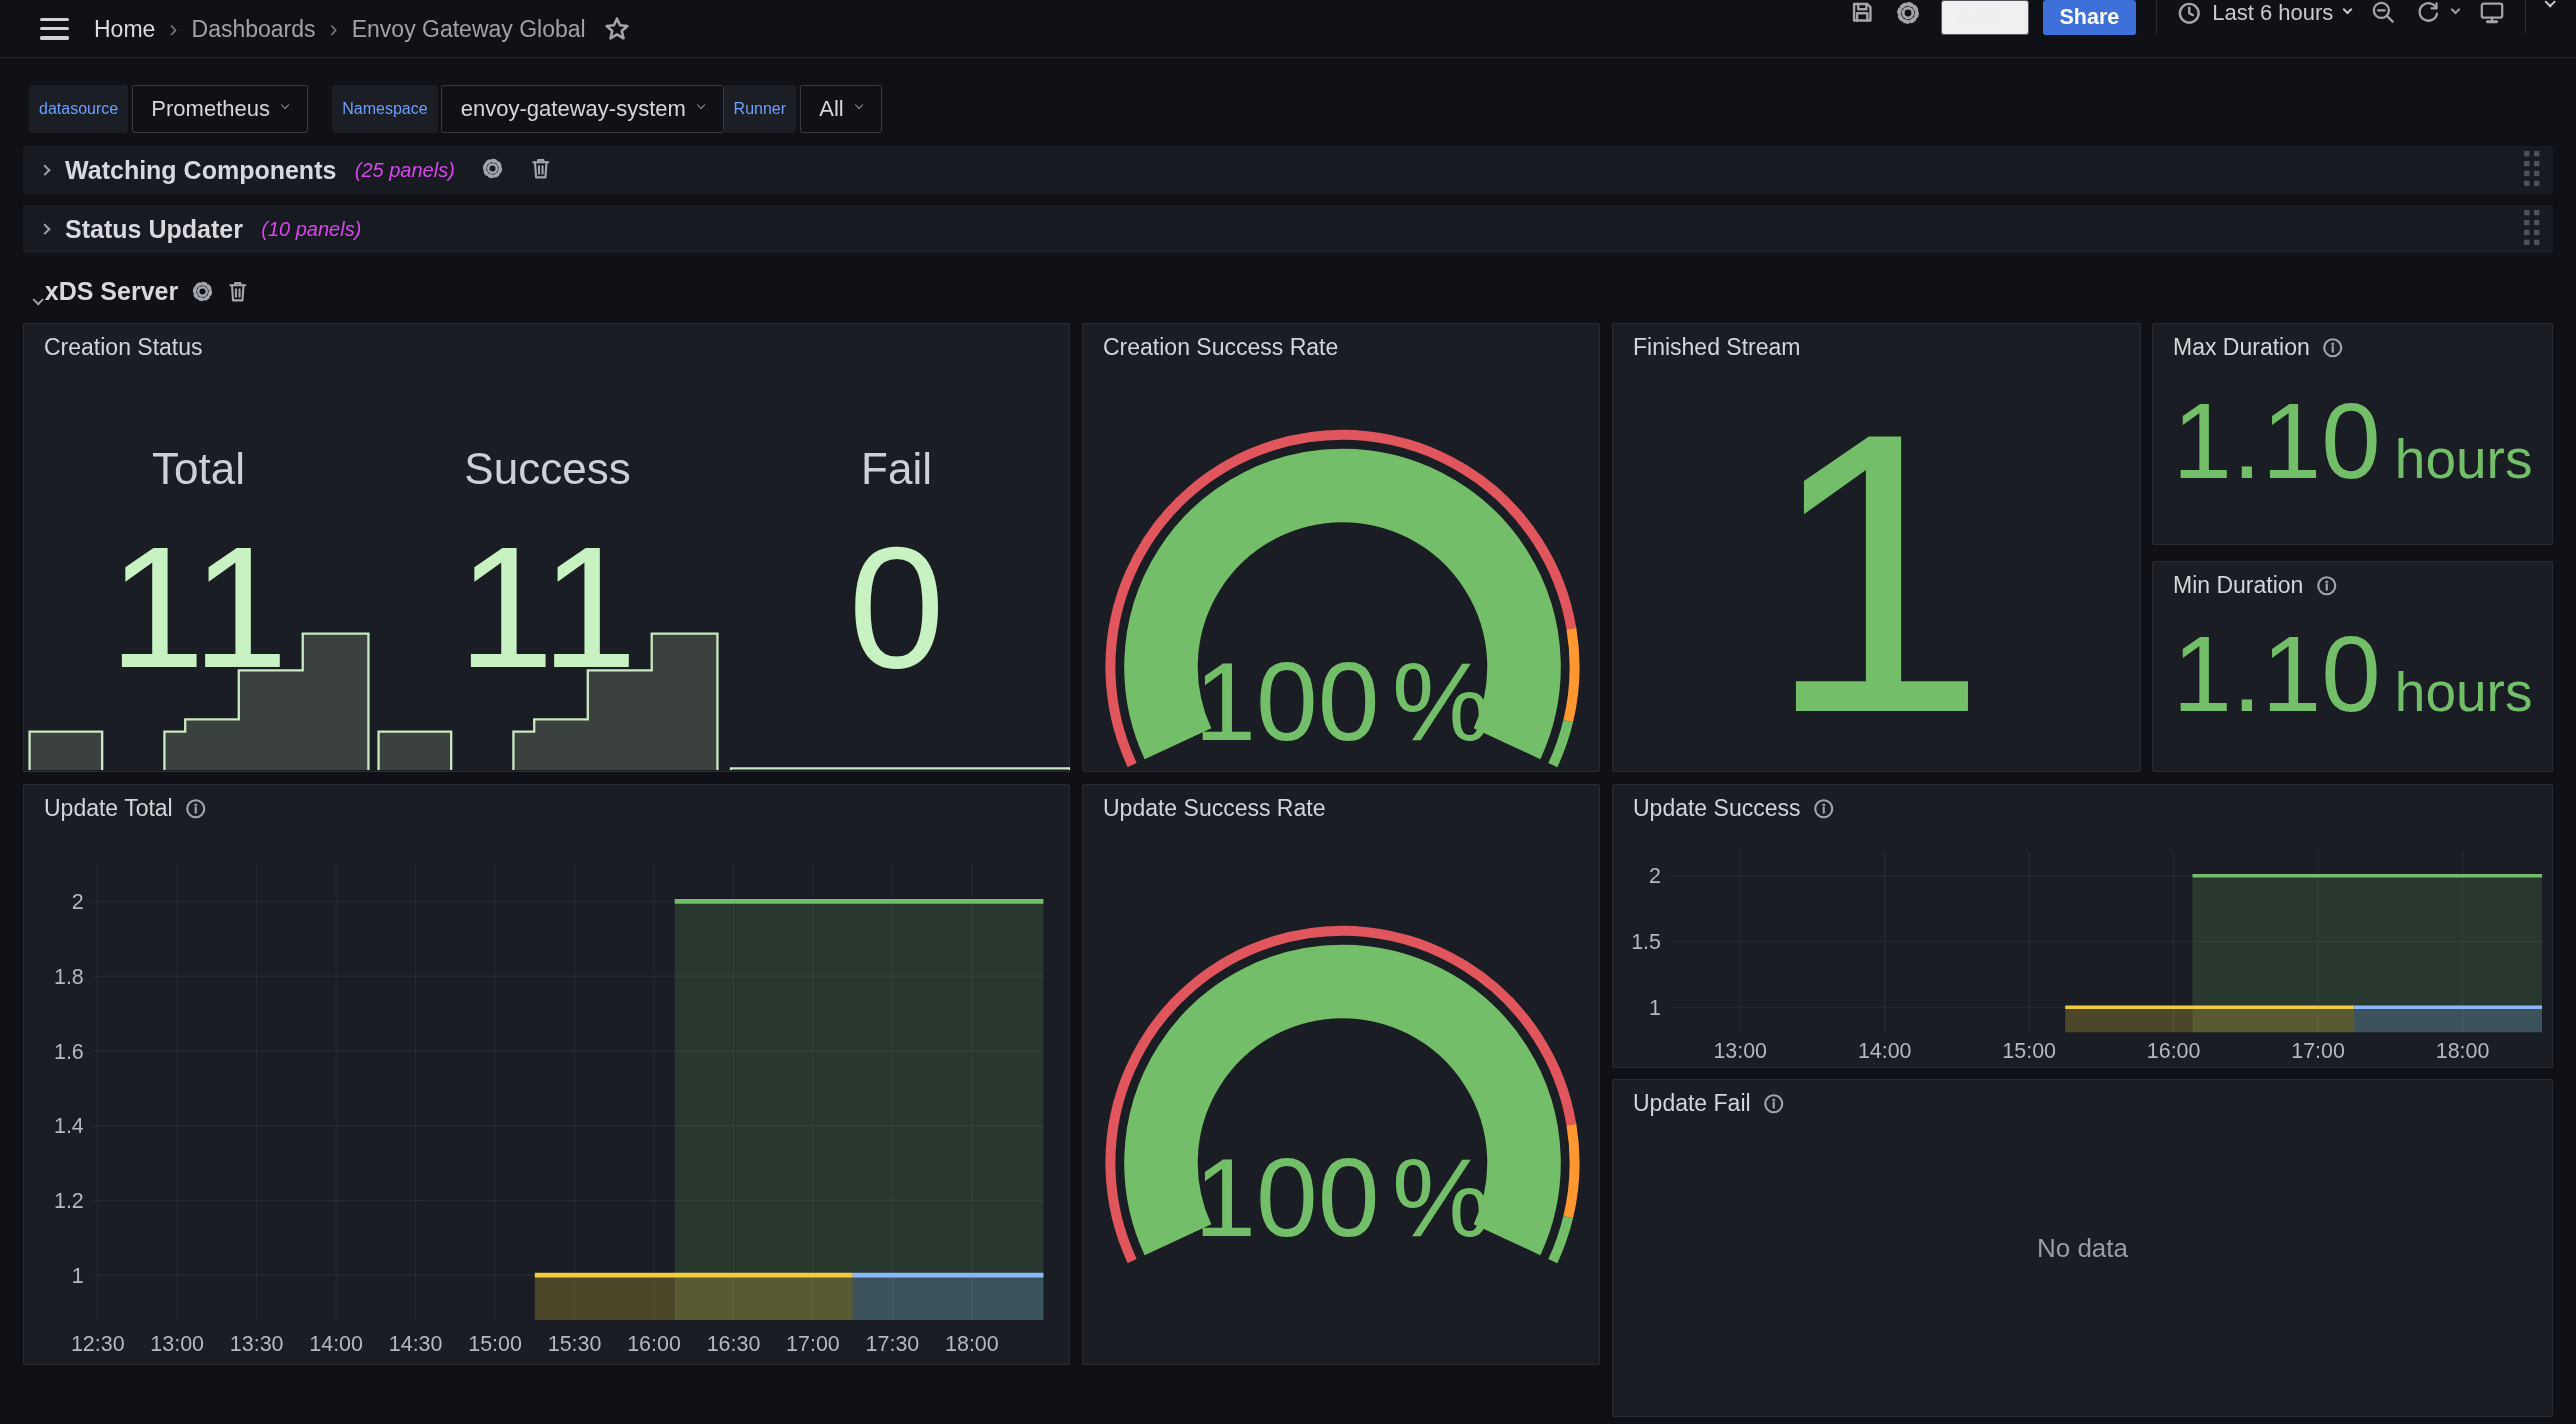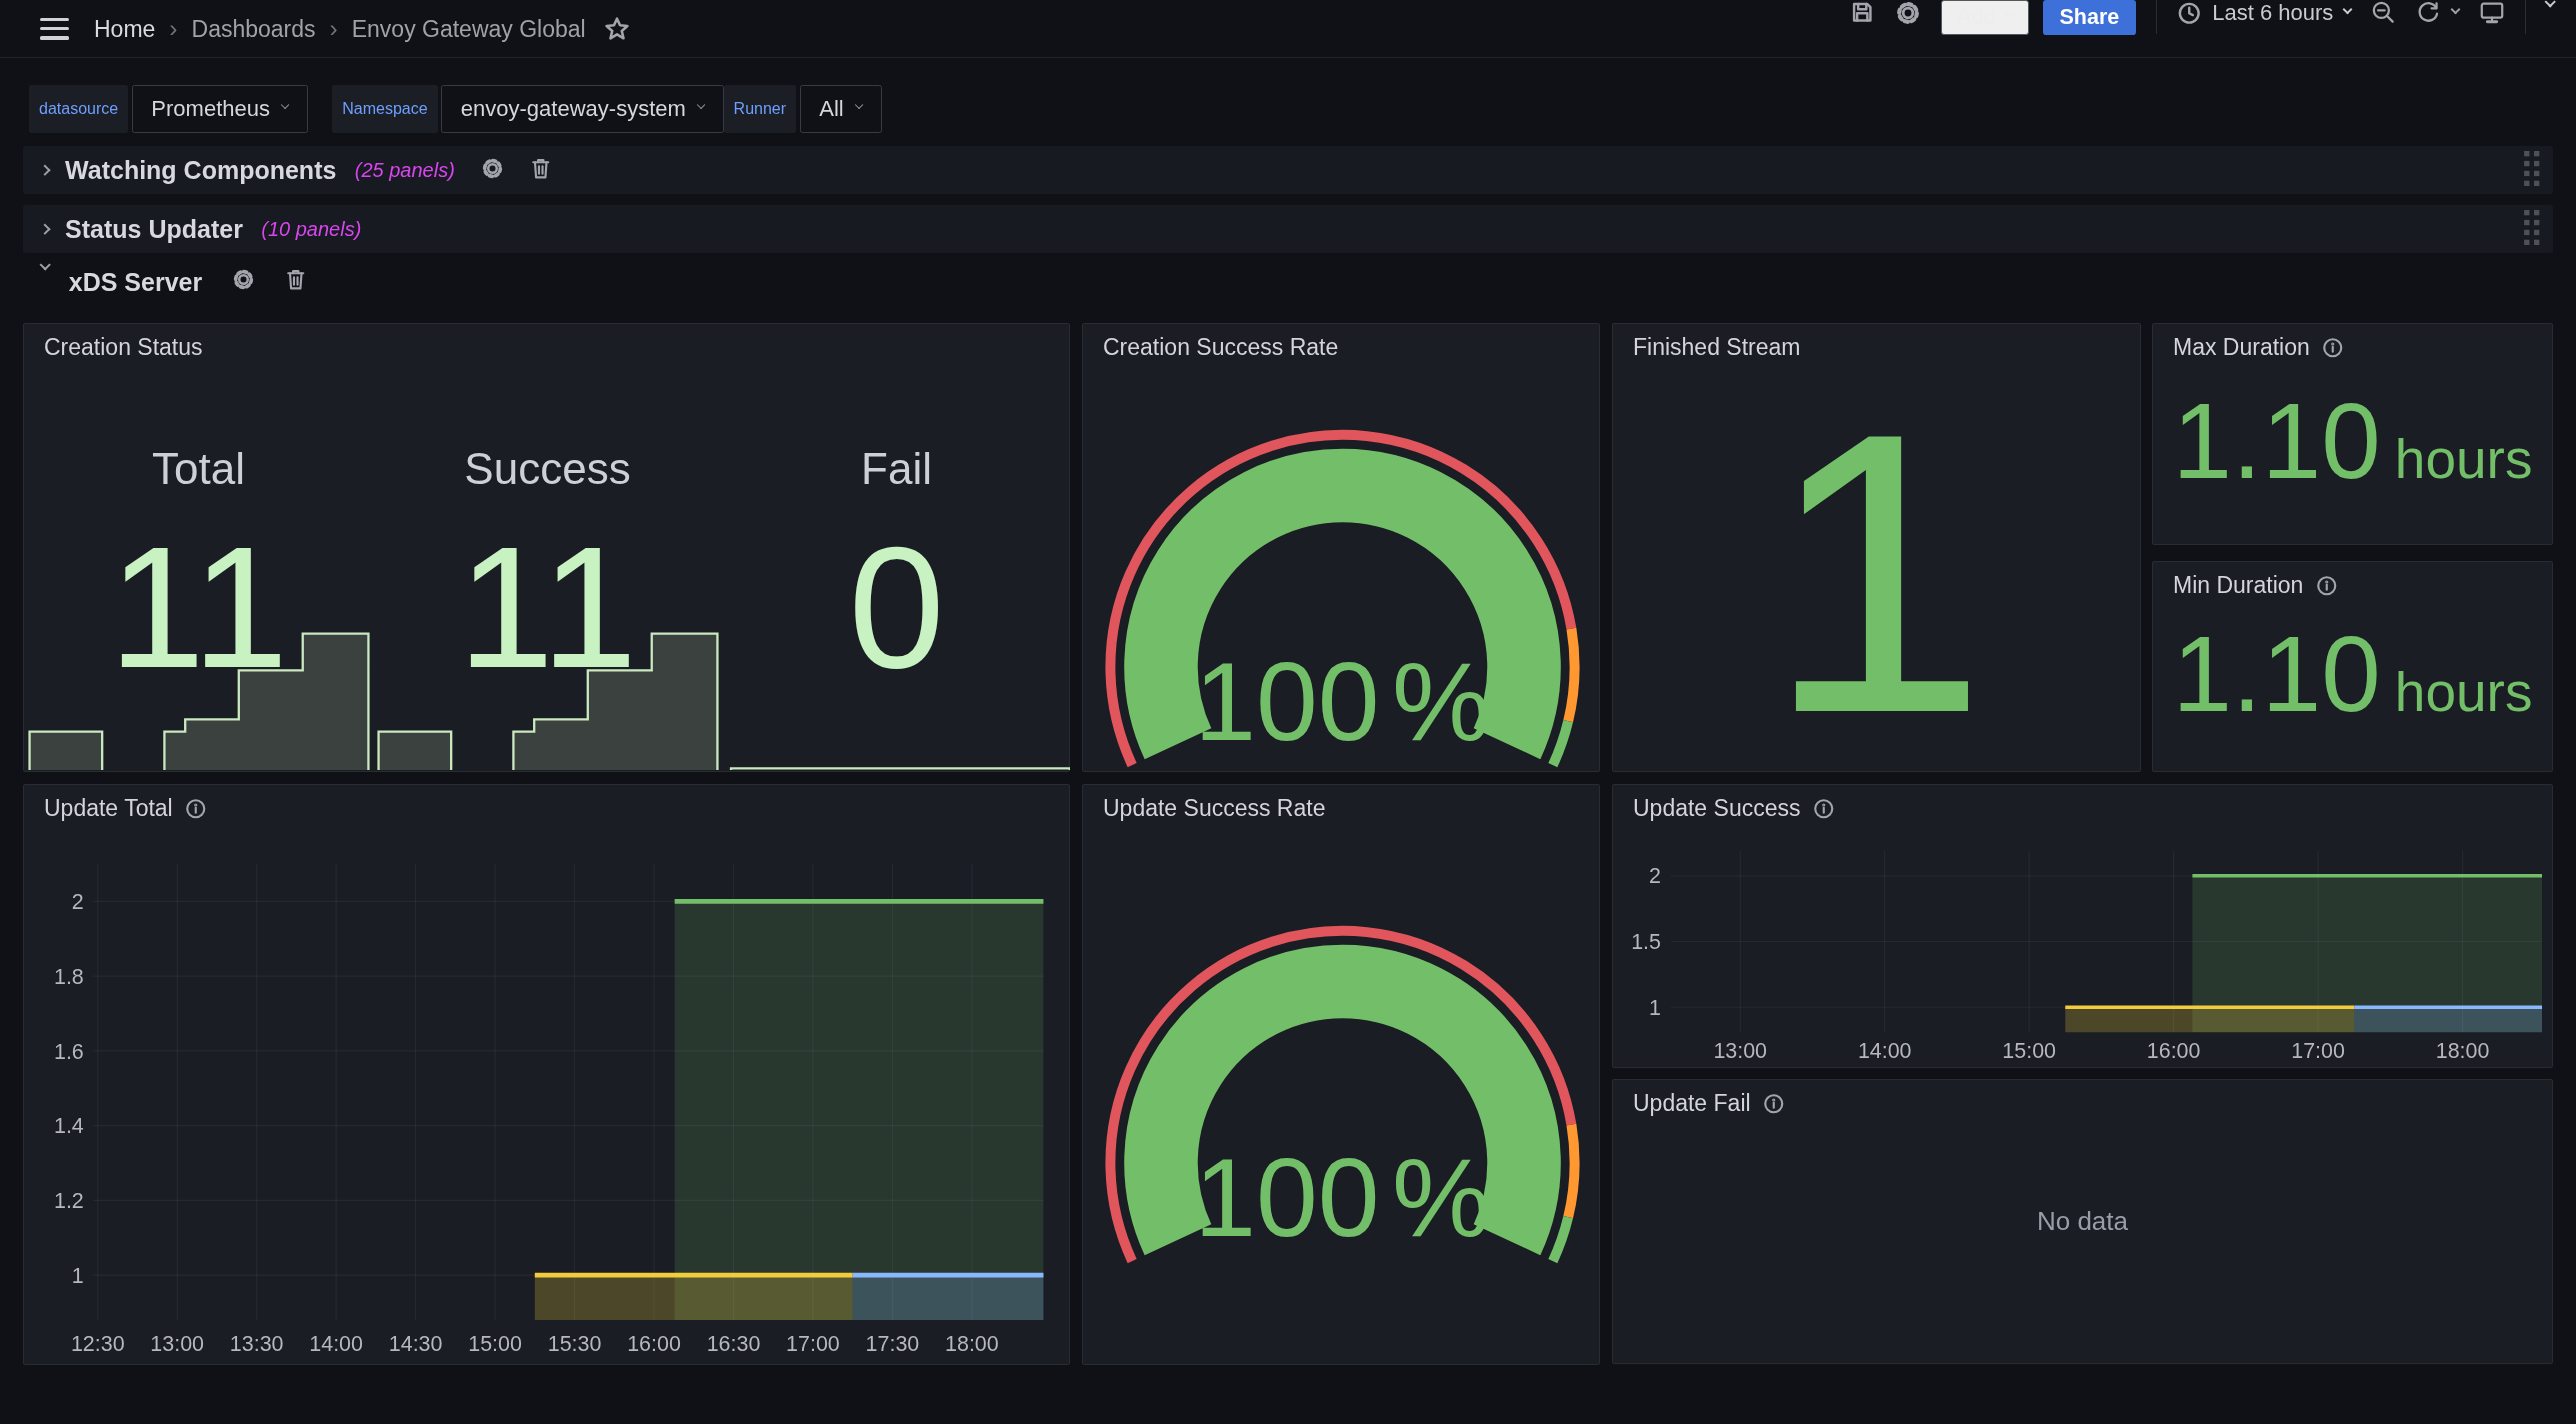--- a/index.html
+++ b/index.html
@@ -27,38 +27,38 @@
   .small-chev { width:7px; height:7px; margin-top:-2.3px; }
 
   
   .var-bar { position:absolute; left:29px; top:85px; display:flex; align-items:center; }
   .var-label { height:48px; display:flex; align-items:center; padding:0 10px; background:#1b1e25; border-radius:2.3px; color:#6e9fff; font-size:16px; font-weight:500; cursor:pointer; }
   .var-value { height:48px; display:flex; align-items:center; gap:12.3px; padding:0 18.4px; margin-left:3.8px; border:0.8px solid #393b42; border-radius:2.3px; color:#d6d7db; font-size:22px; cursor:pointer; }
   .var-value .chev { width:6.1px; height:6.1px; border-width:1.9px; margin-top:-3.1px; }
 
   
   .row-strip { position:absolute; left:23px; width:2530px; height:48px; background:#171a21; border-radius:2.3px; display:flex; align-items:center; padding-left:18.4px; gap:15.3px; cursor:pointer; }
-  .row-plain { position:absolute; left:23px; width:2530px; height:38px; display:flex; align-items:flex-start; padding-left:18.4px; gap:19px; cursor:pointer; }
+  .row-plain { position:absolute; left:16px; width:2530px; height:38px; display:flex; align-items:flex-end; padding-left:18.4px; gap:2px; cursor:pointer; }
   .row-title { font-size:25px; font-weight:bold; color:#d8d9de; }
   .row-count { font-size:20px; font-style:italic; color:#d946ef; margin-left:3.1px; }
   .row-icon { margin-left:10.7px; cursor:pointer; }
   .grip { position:absolute; right:12.3px; top:50%; transform:translateY(-50%); cursor:grab; }
 
   
   .panel { position:absolute; background:#1a1d23; border:0.8px solid rgba(204,204,220,0.09); border-radius:2.3px; }
   .ptitle { position:absolute; top:10px; left:20px; display:flex; align-items:center; gap:12.3px; font-size:23px; font-weight:500; color:#d3d5da; cursor:pointer; z-index:3; }
   .p-cs  { left:23px;  top:323px; width:1047px; height:449px; }
   .p-csr { left:1082px; top:323px; width:518px;  height:449px; }
   .p-fs  { left:1612px; top:323px; width:529px;  height:449px; }
   .p-max { left:2152px; top:323px; width:401px;  height:222px; }
   .p-min { left:2152px; top:561px; width:401px;  height:211px; }
   .p-ut  { left:23px;  top:784px; width:1047px; height:581px; }
   .p-usr { left:1082px; top:784px; width:518px; height:581px; }
   .p-us  { left:1612px; top:784px; width:941px; height:284px; }
-  .p-uf  { left:1612px; top:1079px; width:941px; height:285px; }
+  .p-uf  { left:1612px; top:1079px; width:941px; height:338px; }
 
   .cs-col { position:absolute; top:0; bottom:0; width:349px; }
   .cs-col.c0 { left:0; } .cs-col.c1 { left:349px; } .cs-col.c2 { left:698px; }
   .cs-label { position:absolute; top:120px; width:100%; text-align:center; font-size:44px; color:#ced0d8; }
   .cs-value { position:absolute; top:197px; width:100%; text-align:center; font-size:173px; font-weight:500; line-height:1; color:#c8f2c2; z-index:2; }
   .spark { position:absolute; bottom:1.5px; left:1.5px; z-index:1; }
 
   .gauge { position:absolute; left:21.5px; }
   .gauge text { font-family:"Liberation Sans",sans-serif; }
   .p-csr .gauge { top:104px; }

